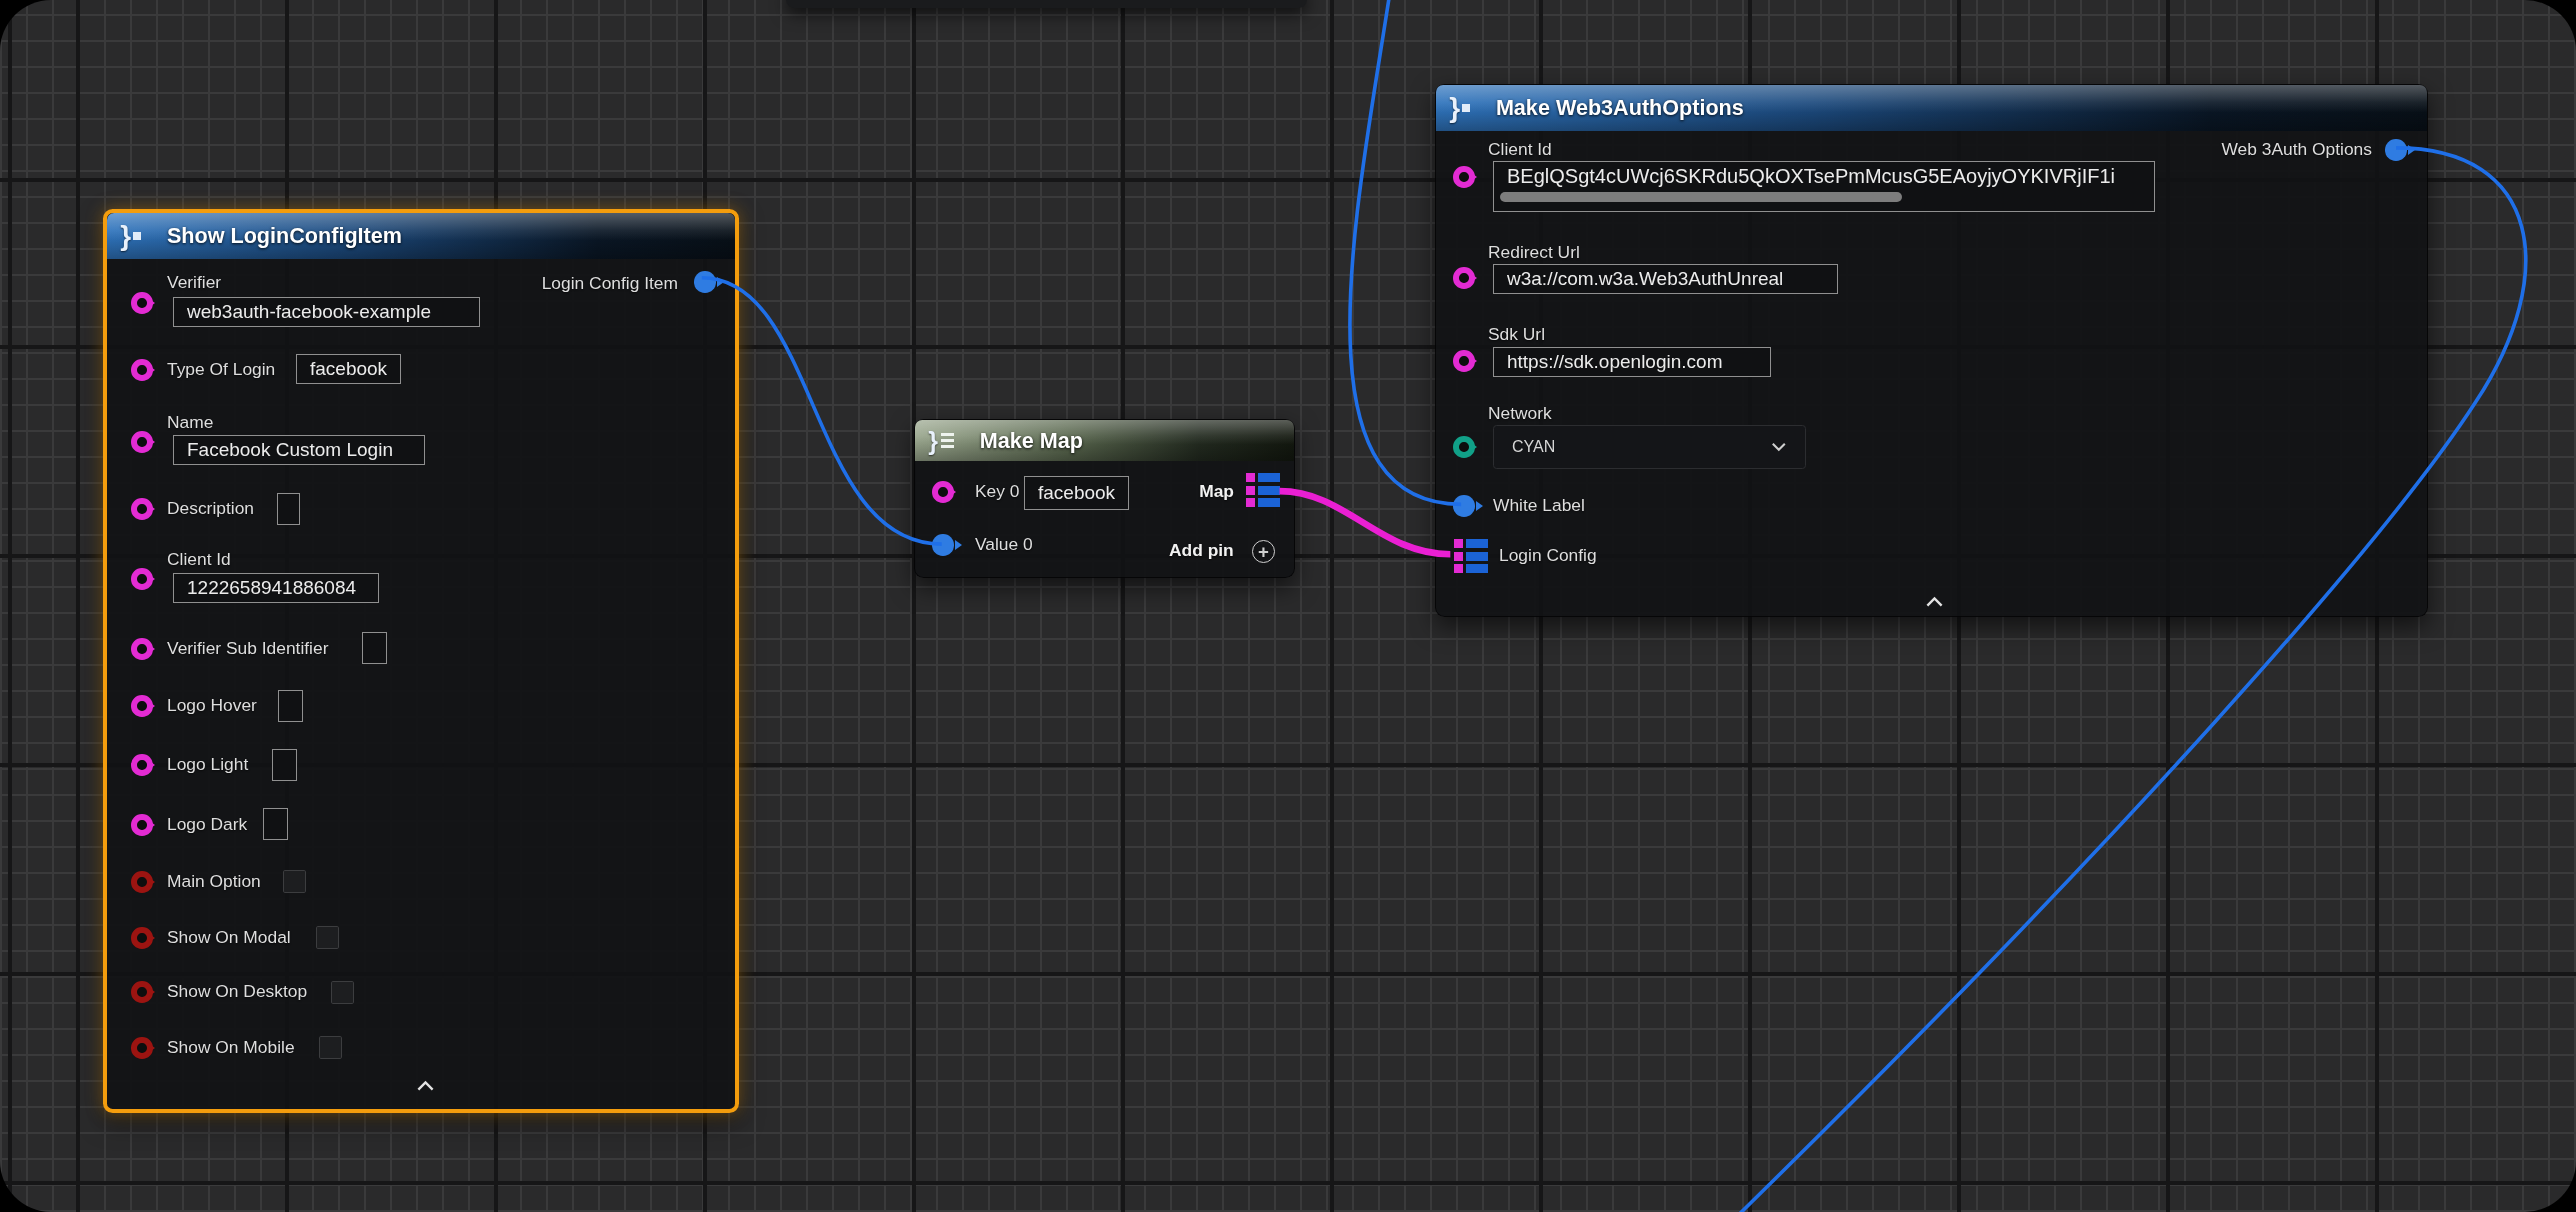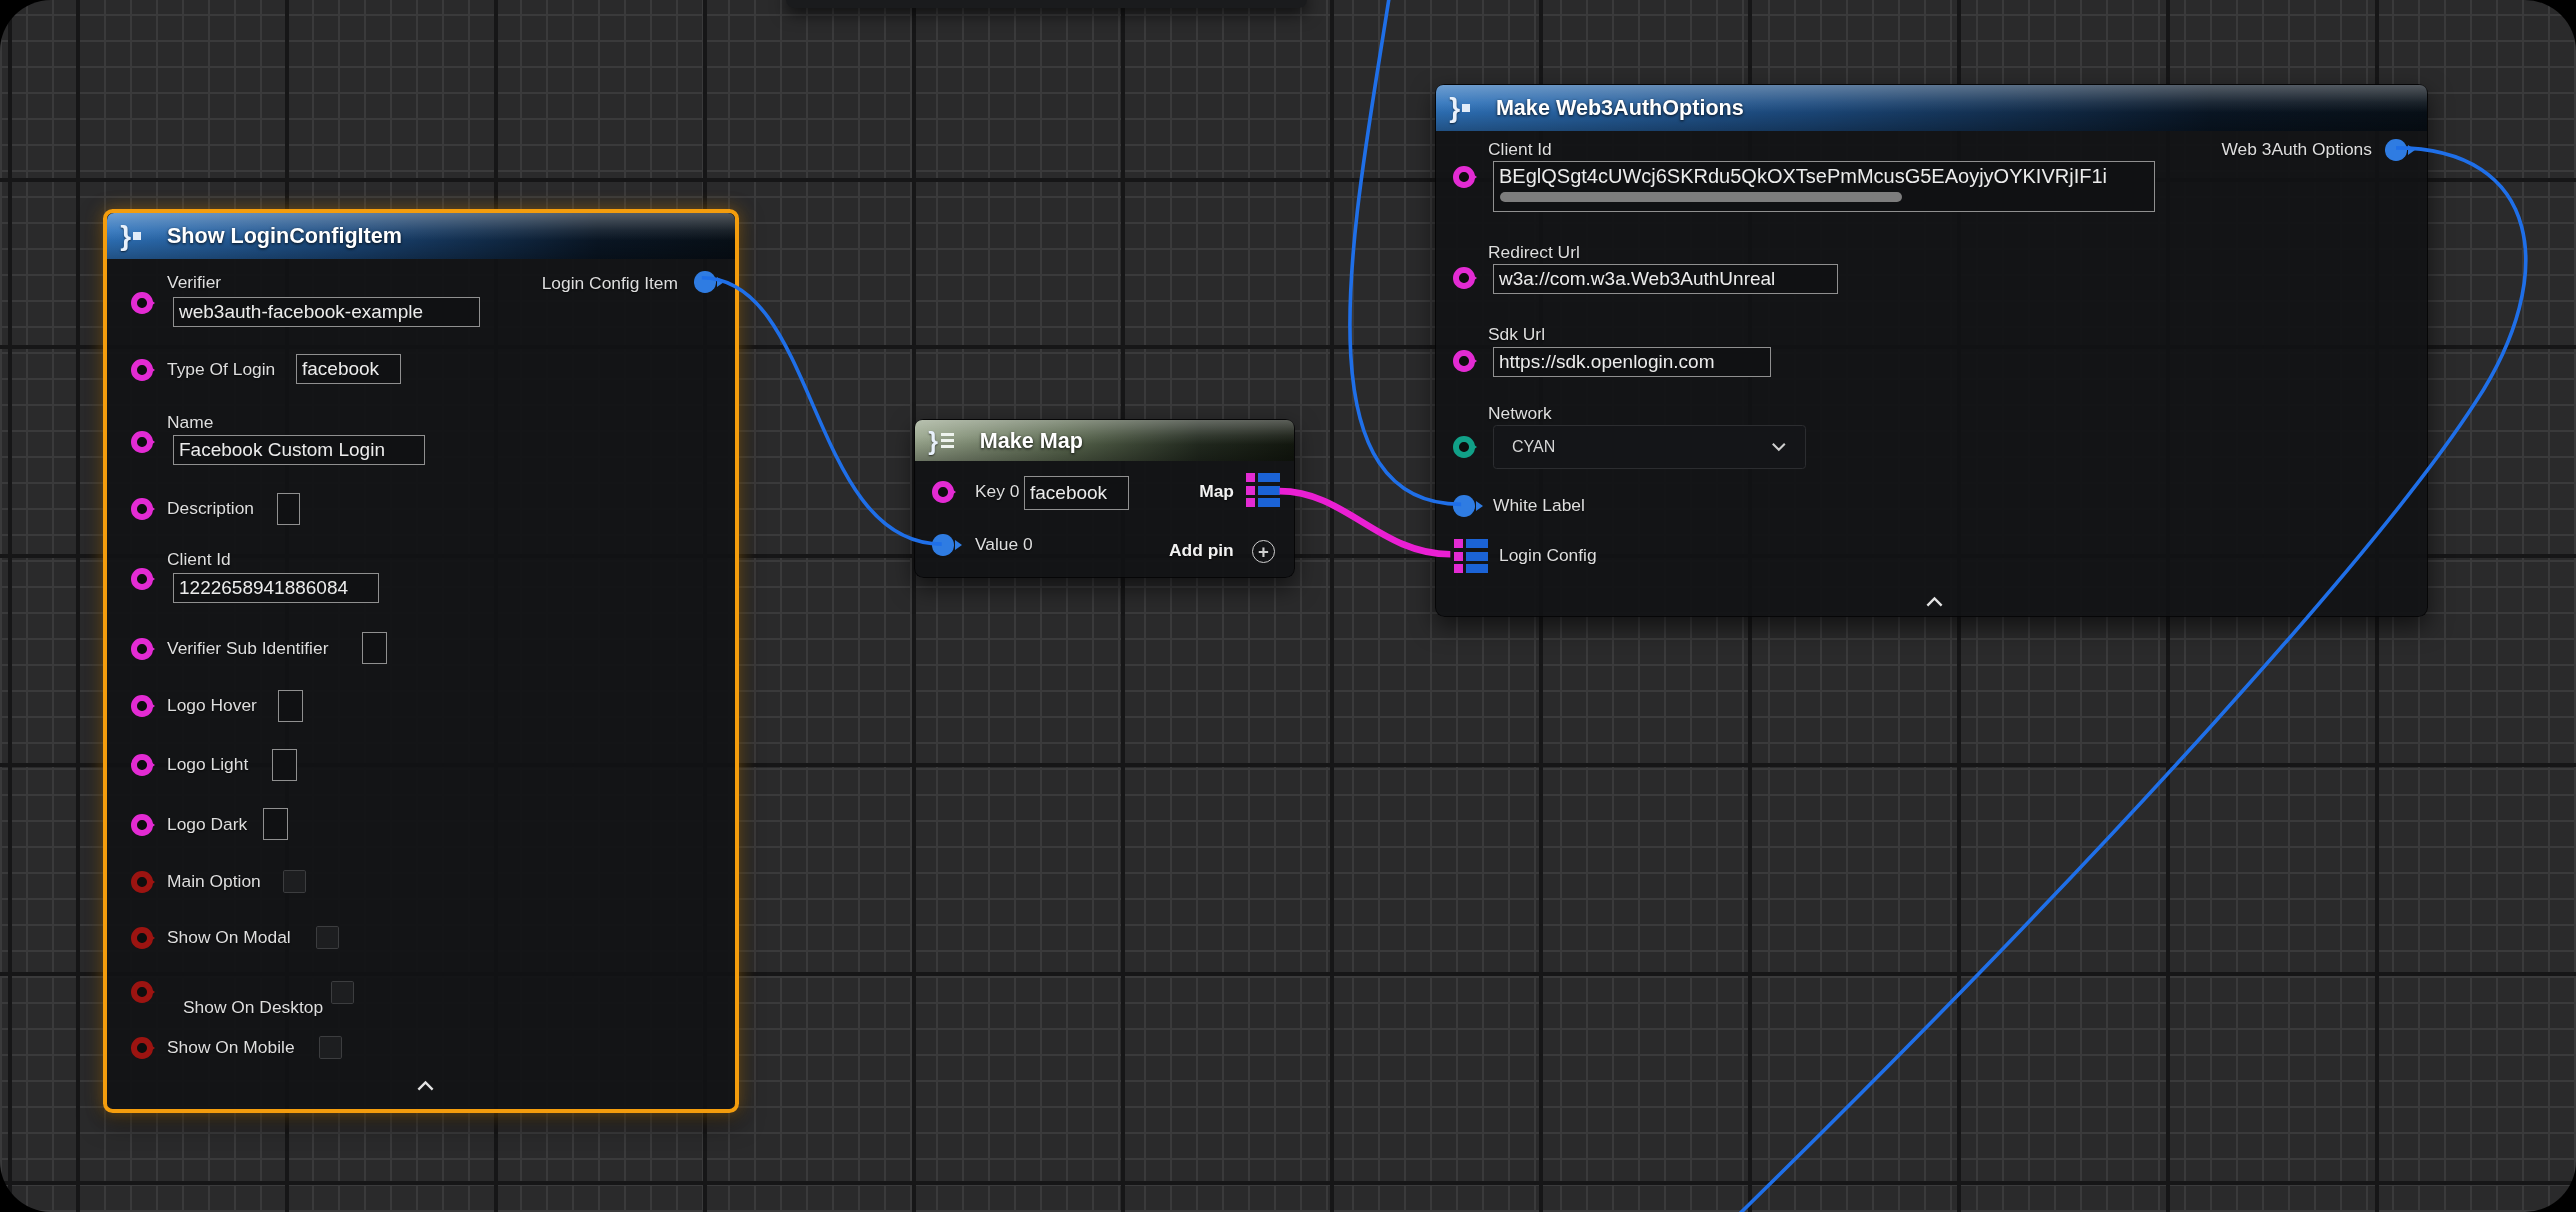--- a/index.html
+++ b/index.html
@@ -47,21 +47,21 @@
   .sicon .bars{display:flex;flex-direction:column;gap:3px;margin-left:3px;}
   .sicon .bars i{display:block;width:13.2px;height:3px;background:#eef3ee;}
 
   
   .lbl{position:absolute;font-size:17.4px;line-height:21.6px;color:#dedede;white-space:nowrap;text-shadow:0 1.2px 1.8px rgba(0,0,0,.6);}
   .lbl.right{text-align:right;}
   .lbl.bold{font-weight:bold;color:#f2f2f2;}
   .tbox{
     position:absolute;background:#101113;border:1.8px solid #909090;
     color:#ececec;font-size:19px;display:flex;align-items:center;
-    padding:0 5px;overflow:hidden;white-space:nowrap;
+    padding:0 13px;overflow:hidden;white-space:nowrap;
   }
   .tbox.small{padding:0;}
   .cbox{position:absolute;width:23px;height:23px;background:#1d1e20;border:1.8px solid #3c3d3f;border-radius:1.8px;}
   .dd{
     position:absolute;background:#141518;border:1.8px solid #2c2d30;border-radius:3.6px;
     color:#d6d6d6;font-size:16px;display:flex;align-items:center;justify-content:space-between;
     padding:16px 18px;
   }
   .scrollbar{position:absolute;background:#7d7d7d;border-radius:5.4px;}
 
@@ -147,21 +147,21 @@
 
     <span class="pin ring redpin" style="left:24px;top:658px;"></span>
     <span class="lbl" style="left:60px;top:658px;">Main Option</span>
     <span class="cbox" style="left:176px;top:657px;"></span>
 
     <span class="pin ring redpin" style="left:24px;top:714px;"></span>
     <span class="lbl" style="left:60px;top:714px;">Show On Modal</span>
     <span class="cbox" style="left:209px;top:713px;"></span>
 
     <span class="pin ring redpin" style="left:24px;top:768px;"></span>
-    <span class="lbl" style="left:60px;top:784px;margin-left:16px;">Show On Desktop</span>
+    <span class="lbl" style="left:60px;top:768px;">Show On Desktop</span>
     <span class="cbox" style="left:224px;top:768px;"></span>
 
     <span class="pin ring redpin" style="left:24px;top:824px;"></span>
     <span class="lbl" style="left:60px;top:824px;">Show On Mobile</span>
     <span class="cbox" style="left:212px;top:823px;"></span>
 
     <span class="chev" style="left:309px;top:867px;">
       <svg width="19" height="12" viewBox="0 0 32 20">
           <path d="M4 16 L16 4 L28 16" stroke="#e3e3e3" stroke-width="4" fill="none"></path>
         </svg>

